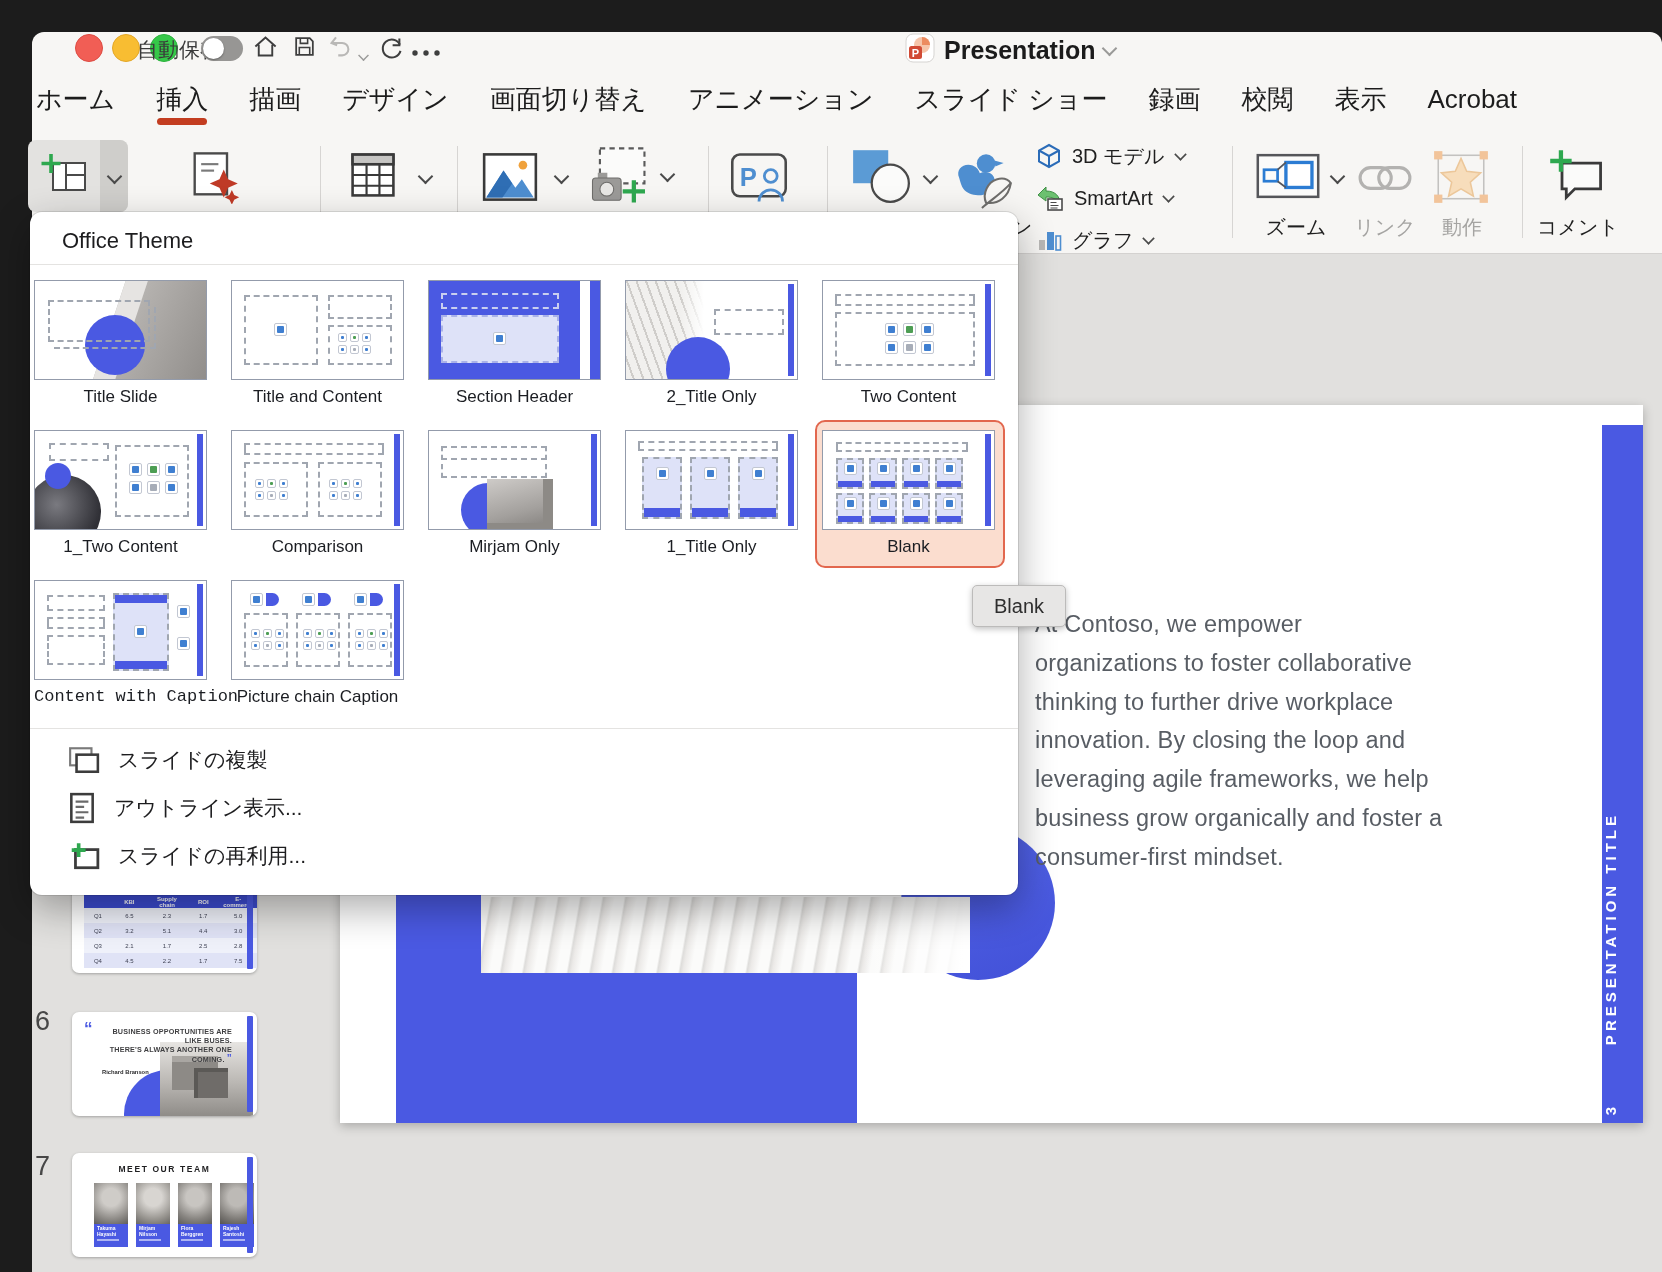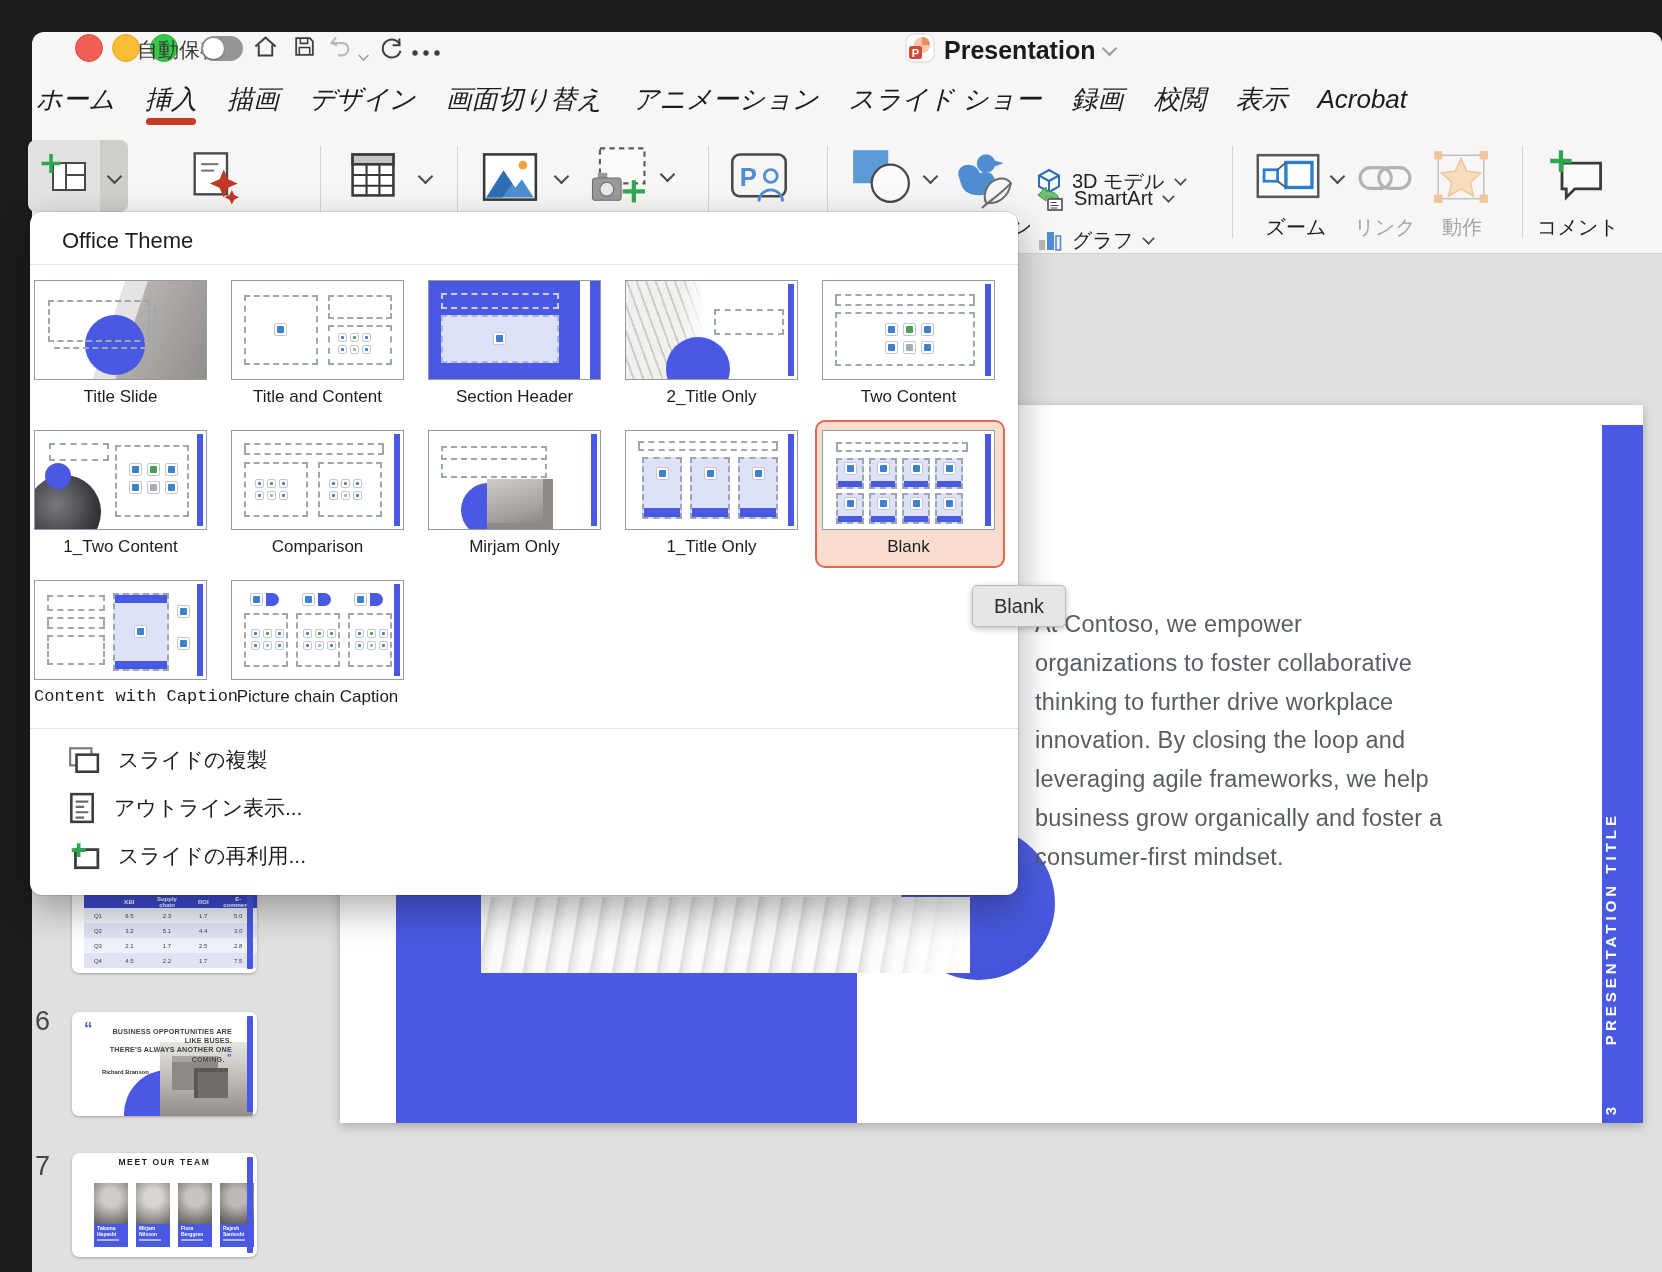--- a/index.html
+++ b/index.html
@@ -15,21 +15,21 @@
   .tl{position:absolute;top:34px;width:26px;height:26px;border-radius:50%;}
   .toggle{position:absolute;left:201px;top:36px;width:42px;height:25px;border-radius:13px;background:#979694;}
   .toggle .knob{position:absolute;left:2px;top:2px;width:21px;height:21px;border-radius:50%;background:#fff;box-shadow:0 1px 2px rgba(0,0,0,.35);}
   .tbtxt{position:absolute;top:36px;font-size:21px;color:#3a3a3a;}
   .doc-title{position:absolute;left:905px;top:33px;display:flex;align-items:center;gap:9px;}
   .doc-title .t1{font-size:25px;color:#1b1b1b;font-weight:bold;}
   .doc-title .t2{font-size:25px;color:#8b8b8b;}
   .chev{display:inline-block;width:9px;height:9px;border-right:2.2px solid #4a4a4a;border-bottom:2.2px solid #4a4a4a;transform:rotate(45deg);}
   .chev.gray{border-color:#9a9a98;}
   
-  .tabs{position:absolute;left:36px;top:84px;display:flex;gap:30px;font-style:italic;}
+  .tabs{position:absolute;left:36px;top:84px;display:flex;gap:41px;}
   .tab{position:relative;font-size:26px;color:#1c1c1c;height:30px;line-height:30px;white-space:nowrap;cursor:default;}
   .tab.active::after{content:"";position:absolute;left:1px;right:1px;bottom:-11px;height:7px;border-radius:3.5px;background:#c33d20;}
   
   .rbtn{position:absolute;display:flex;align-items:center;justify-content:center;}
   .rlabel{position:absolute;font-size:20px;color:#1f1f1f;text-align:center;white-space:nowrap;}
   .rlabel.dis{color:#a5a4a2;}
   .stackrow{position:absolute;display:flex;align-items:center;gap:10px;height:28px;}
   .stackrow .lbl{font-size:20px;color:#1f1f1f;white-space:nowrap;}
   .newslide{position:absolute;left:28px;top:140px;width:100px;height:72px;background:#e3e2e0;border-radius:8px;}
   .newslide .chevzone{position:absolute;right:0;top:0;width:28px;height:72px;background:#cfcecb;border-radius:0 8px 8px 0;display:flex;align-items:center;justify-content:center;}
@@ -75,21 +75,21 @@
   .t5 th{background:#3c4bd0;color:#fff;font-size:6px;font-weight:bold;height:13px;padding:0 2px;}
   .t5 td{font-size:6px;color:#3f4254;text-align:center;height:15px;padding:0;}
   .t5 tr:nth-child(odd) td{background:#e0e3f6;}
   .t5 tr:nth-child(even) td{background:#eff1fa;}
   .qmark{color:#4a59e2;font-weight:bold;font-size:17px;line-height:10px;}
   .c6line{font-size:7.2px;font-weight:bold;color:#3f3f41;line-height:9px;letter-spacing:.2px;text-align:right;}
   .c6attr{font-size:5.8px;font-weight:bold;color:#2c2c2e;}
   .c6photo{position:absolute;left:88px;top:30px;width:93px;height:74px;background:linear-gradient(180deg,#e7e5e2,#bab7b3 55%,#8f8c88);}
   .cube1{position:absolute;left:12px;top:14px;width:46px;height:34px;background:#8d8a86;box-shadow:inset 0 6px 0 #a9a6a2;}
   .cube2{position:absolute;left:34px;top:26px;width:34px;height:30px;background:#6f6c69;box-shadow:inset 4px 4px 0 #5b5956;}
-  .c7title{position:absolute;left:0;top:4px;width:100%;text-align:center;font-size:8.5px;font-weight:bold;letter-spacing:1.6px;color:#1f1f21;}
+  .c7title{position:absolute;left:0;top:11px;width:100%;text-align:center;font-size:8.5px;font-weight:bold;letter-spacing:1.6px;color:#1f1f21;}
   .port{position:absolute;top:30px;width:34px;height:64px;}
   .port .ph{width:34px;height:41px;background:radial-gradient(circle at 50% 35%,#cfccc8 0 28%,#8d8a86 70%,#5f5d5a);}
   .port .nb{width:34px;height:23px;background:#4a59e2;box-sizing:border-box;padding:2px 2px 0 3px;}
   .port .nb .nm{font-size:5px;line-height:5.6px;font-weight:bold;color:#fff;}
   .port .nb .ti{margin-top:1.5px;width:22px;height:2.5px;background:rgba(255,255,255,.55);}
 </style>
 </head>
 <body>
 
 <div class="screen">
@@ -236,21 +236,21 @@
     <svg width="64" height="62" viewBox="0 0 62 60">
         <circle cx="33" cy="15" r="9" fill="#4e8ed0"></circle>
         <path d="M41 12 l9 2.5 -8 3.5 Z" fill="#4e8ed0"></path>
         <path d="M7 29 c-4-9 5-15 13-12 4 1.5 6 4.5 7 7.5 4-2 9-1.5 12 1.5 4 4 3 12-2 16 -8 6-21 4.5-26-2.5 -1.7-2.5-3-6.5-4-10.5 Z" fill="#4e8ed0"></path>
         <path d="M57 34 c-2 13-12 21-24 19 -4-9 2-20 10-22.5 6-2 11 -.5 14 3.5 Z" fill="#f7f6f4" stroke="#6e6d6b" stroke-width="2"></path>
         <path d="M29 58 C38 50 48 44 57 34" fill="none" stroke="#6e6d6b" stroke-width="2"></path>
       </svg>
   </div>
   <div class="abs" style="left:1012px;top:214px;font-size:20px;color:#1f1f1f;">ン</div>
 
-  <div class="stackrow" style="left:1036px;top:142px;margin-top:25px;">
+  <div class="stackrow" style="left:1036px;top:142px;">
     <svg width="26" height="26" viewBox="0 0 26 26">
         <path d="M13 2 L23 7.5 V18.5 L13 24 L3 18.5 V7.5 Z" fill="none" stroke="#2b6cb8" stroke-width="2"></path>
         <path d="M3 7.5 L13 13 L23 7.5 M13 13 V24" fill="none" stroke="#2b6cb8" stroke-width="2"></path>
       </svg>
     <span class="lbl">3D モデル</span>
       <span class="chev" style="transform:rotate(45deg) scale(.8);margin-top:-4px;"></span>
   </div>
   <div class="stackrow" style="left:1036px;top:184px;">
     <svg width="28" height="26" viewBox="0 0 28 26">
         <path d="M2 10 L10 2 V6 C20 6 24 12 24 19 C20 13.5 16 12 10 12 V16 Z" fill="#6cc070" stroke="#3f8f45" stroke-width="1"></path>

